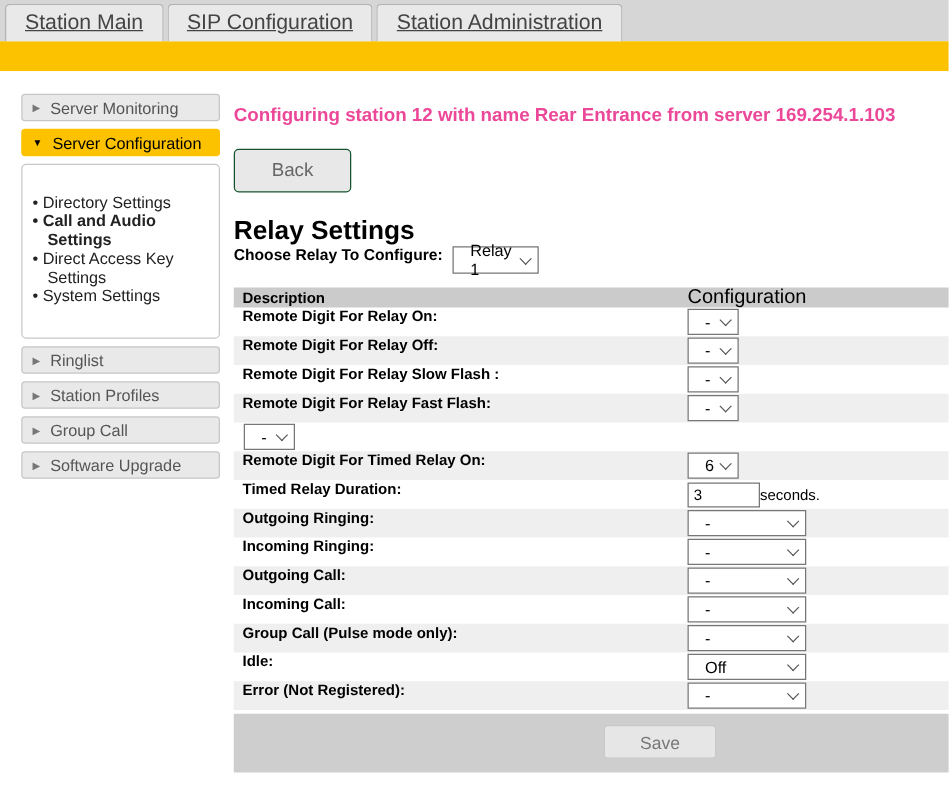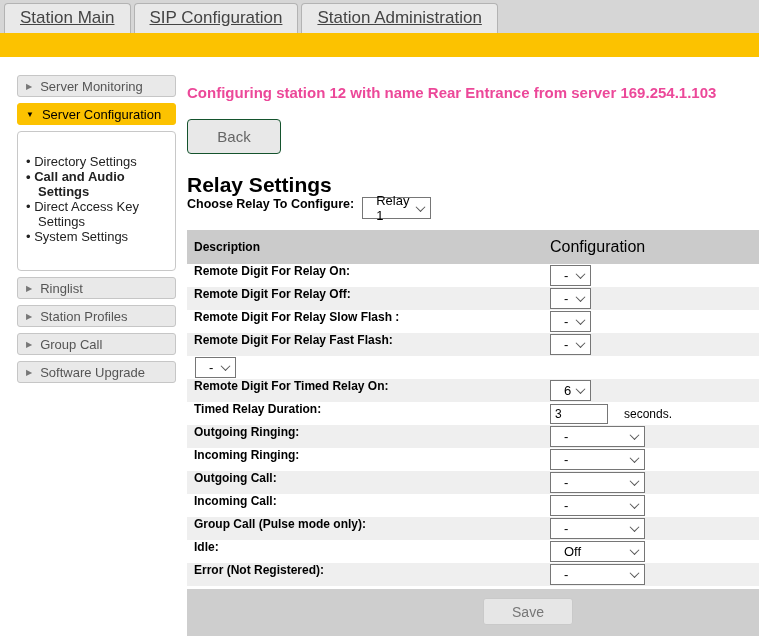--- a/index.html
+++ b/index.html
@@ -47,29 +47,29 @@
     background:#fff; border:1px solid #767676; height:21px; padding:0 6px 0 13px;
     font-size:13px; color:#000; cursor:pointer; }
   .chev { width:7px; height:7px; border-right:1.5px solid #555; border-bottom:1.5px solid #555;
     transform:rotate(45deg) translate(-1px,-1px); flex-shrink:0; margin-left:6px; }
   .sel-relay { width:69px; height:22px; }
   .sel-sm { width:41px; }
   .sel-lg { width:95px; }
 
   
   .cfg-table { margin-top:11px; }
-  .thead { display:flex; height:34px; background:#cbcbcb; align-items:center; }
+  .thead { display:flex; height:16px; background:#cbcbcb; align-items:center; }
   .trow  { display:flex; height:23px; }
   .trow.alt { background:#efefef; }
   .col-desc { width:355px; padding-left:7px; font-size:12px; font-weight:bold; color:#000; }
   .col-conf { flex:1; display:flex; align-items:center; padding-left:8px; }
   .thead .col-conf { font-size:16px; font-weight:normal; }
   .dur-input { width:58px; height:20px; border:1px solid #767676; font-size:12px;
     padding-left:4px; font-family:"Liberation Sans", sans-serif; }
-  .suffix { font-size:12px; font-weight:normal; margin-left:16px; }
+  .suffix { font-size:12px; font-weight:normal; margin-left:0; }
 
   
   .tfoot { margin-top:3px; height:47px; background:#cecece; }
   .save-btn { margin:9px 0 0 296px; width:90px; height:27px; background:#e6e6e6;
     border:1px solid #c9c9c9; border-radius:3px; color:#777; font-size:14px;
     font-family:"Liberation Sans", sans-serif; cursor:pointer; }
 </style>
 </head>
 <body>
 

